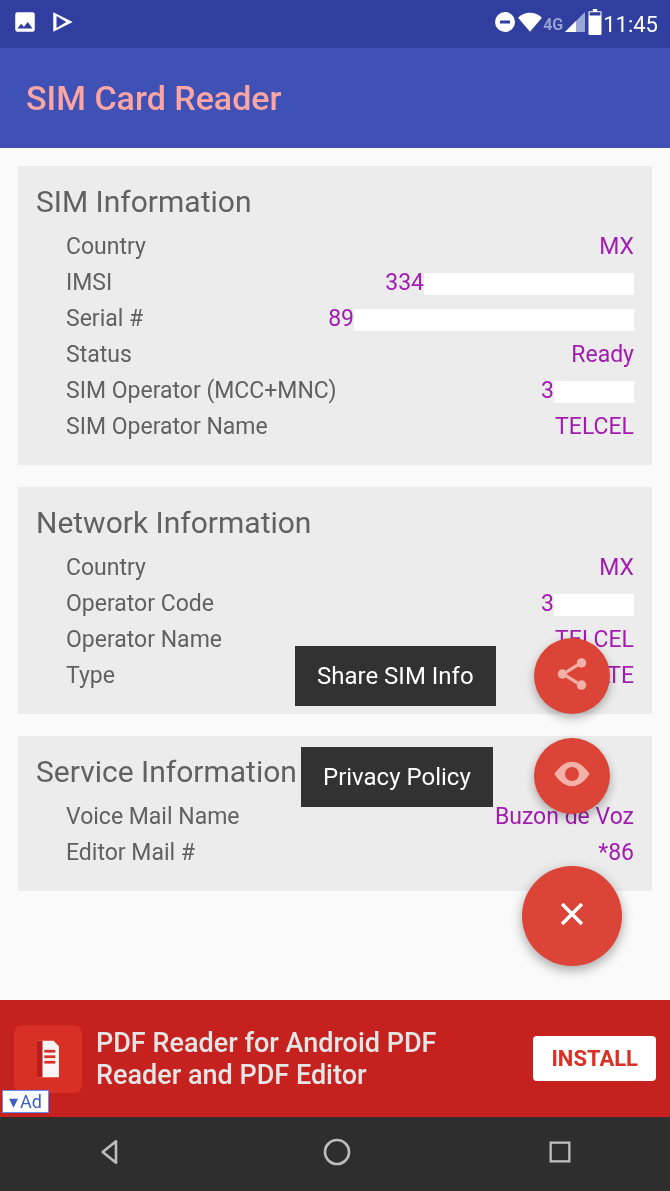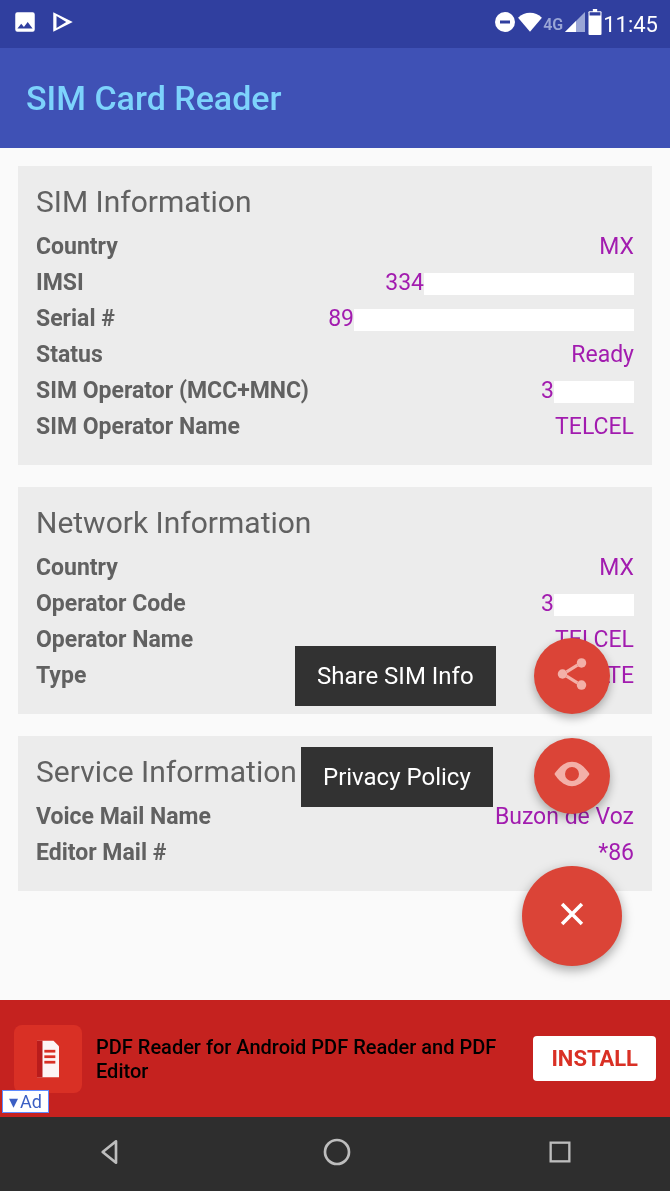--- a/index.html
+++ b/index.html
@@ -1,32 +1,32 @@
 <!DOCTYPE html>
 <html><head>
 <meta charset="utf-8">
 <style>
   * { margin:0; padding:0; box-sizing:border-box; font-family:Roboto,Arial,sans-serif; }
   html,body { width:670px; height:1191px; background:#fff; overflow:hidden; }
   .status-bar { height:48px; background:#303f9f; color:#fff; display:flex; align-items:center; justify-content:space-between; padding:0 12px; font-size:22px; }
   .status-left, .status-right { display:flex; align-items:center; gap:12px; }
   .status-right { gap:0; }
-  .title-bar { height:100px; background:#3f51b5; color:#7dd3fc; display:flex; align-items:center; padding:0 26px; font-size:34px; font-weight:500; }
+  .title-bar { height:100px; background:#3f51b5; color:#fca5a5; display:flex; align-items:center; padding:0 26px; font-size:34px; font-weight:500; }
   .content { padding:18px; background:#fafafa; height:852px; }
   .card { background:#ececec; margin-bottom:22px; padding:18px 18px 20px 18px; }
   .card-title { font-size:30px; font-weight:400; color:#616161; margin-bottom:10px; }
   .row { display:flex; justify-content:space-between; align-items:center; font-size:23px; color:#616161; line-height:36px; }
-  .row .label { font-weight:700; }
+  .row .label { font-weight:400;margin-left:30px; }
   .row .value { font-weight:400; color:#a21caf; }
   .fab { position:absolute; width:76px; height:76px; border-radius:50%; background:#db4437; display:flex; align-items:center; justify-content:center; box-shadow:0 4px 10px rgba(0,0,0,.3); }
   .fab-big { position:absolute; width:100px; height:100px; border-radius:50%; background:#db4437; display:flex; align-items:center; justify-content:center; box-shadow:0 4px 12px rgba(0,0,0,.35); }
   .tooltip { position:absolute; background:#323232; color:#fff; font-size:24px; padding:16px 22px; border-radius:0; }
   .ad-banner { position:absolute; left:0; bottom:74px; width:670px; height:117px; background:#c5221f; display:flex; align-items:center; padding:12px 14px; gap:14px; }
   .ad-icon { width:68px; height:68px; background:#d93025; border-radius:8px; display:flex; align-items:center; justify-content:center; }
-  .ad-text { flex:1; color:#000000; font-size:20px; line-height:24px; font-weight:500; }
+  .ad-text { flex:1; color:#e5e5e5; font-size:27px; line-height:32px; font-weight:500; }
   .ad-btn { background:#fff; color:#d93025; font-weight:700; font-size:22px; padding:10px 18px; border-radius:4px; }
   .ad-tag { position:absolute; left:2px; bottom:78px; background:#fff; border:1px solid #5f8cff; color:#3b5fc4; font-size:18px; padding:0 6px; display:flex; align-items:center; gap:2px; }
   .nav-bar { position:absolute; bottom:0; left:0; width:670px; height:74px; background:#2e2e2e; display:flex; align-items:center; justify-content:space-around; }
   .redact { display:inline-block; height:22px; background:#fff; vertical-align:middle; }
 </style>
 </head>
 <body>
 
 <div class="status-bar">
   <div class="status-left">

